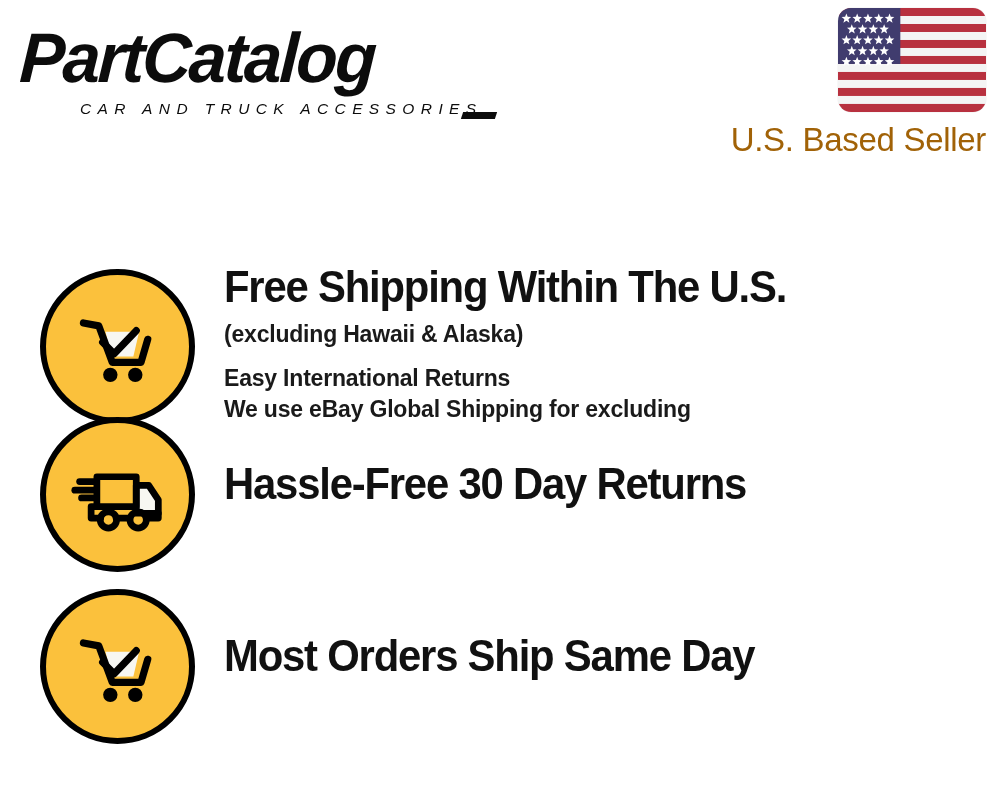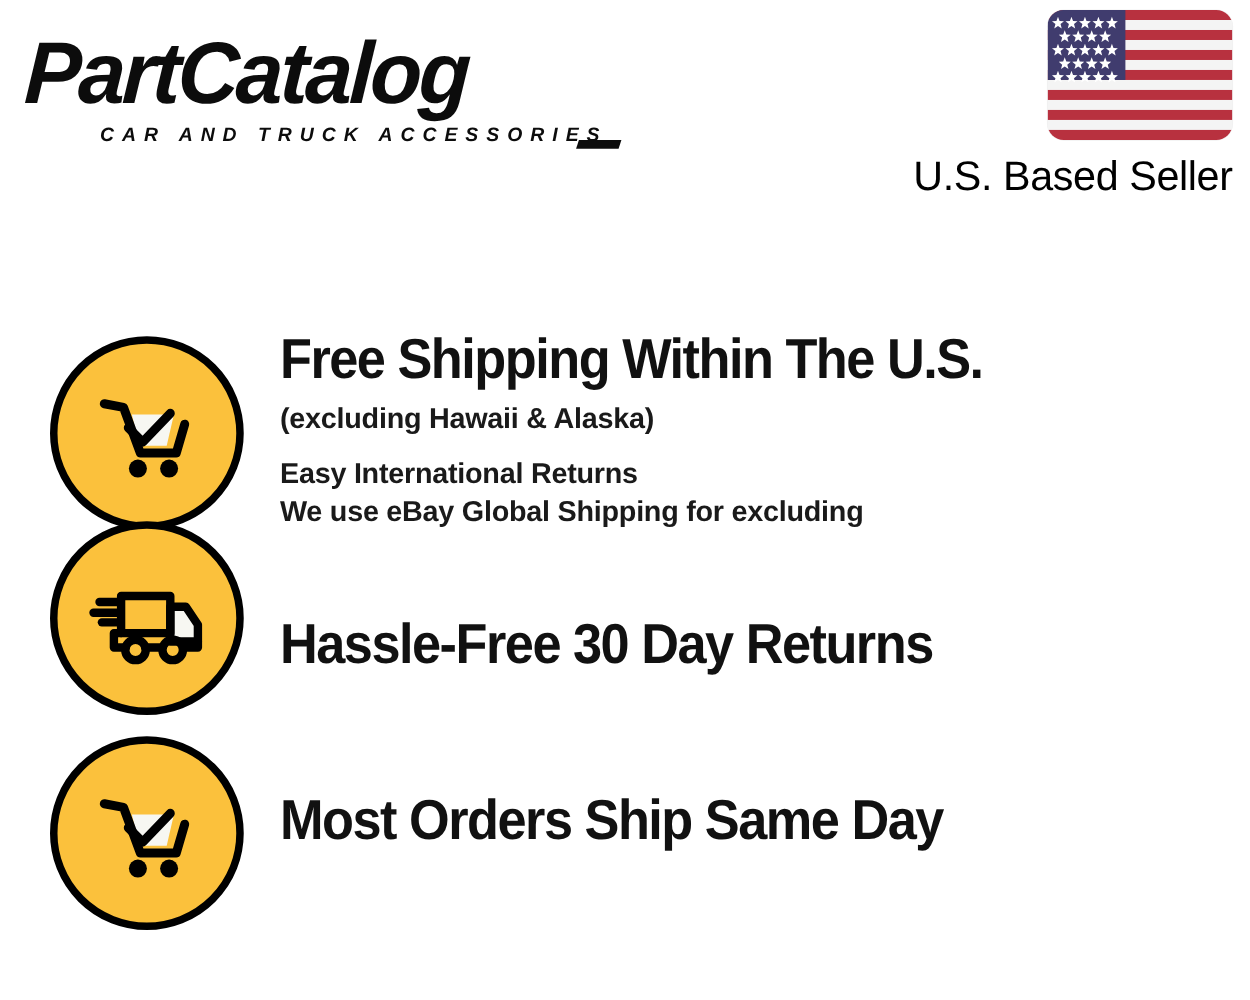--- a/index.html
+++ b/index.html
@@ -45,21 +45,21 @@
     color: #0c0c0c;
     white-space: nowrap;
     transform: scaleX(0.97) skewX(-3deg);
     transform-origin: left top;
   }
   .brand-tagline {
     position: absolute;
     left: 58px;
     top: 80px;
     font-family: "Liberation Sans", "DejaVu Sans", sans-serif;
-    font-weight: 700;
+    font-weight: 400;
     font-style: italic;
     font-size: 15.5px;
     letter-spacing: 6.4px;
     color: #0c0c0c;
     white-space: nowrap;
   }
   .brand-tagline-rule {
     position: absolute;
     left: 440px;
     top: 92px;
@@ -87,40 +87,40 @@
     box-shadow: 0 0 0 0.5px rgba(0,0,0,0.06);
   }
   .flag svg { display: block; width: 100%; height: 100%; }
   .seller-label {
     margin-top: 4px;
     font-family: "Liberation Sans", "DejaVu Sans", sans-serif;
     font-weight: 400;
     font-size: 33px;
     line-height: 40px;
     letter-spacing: -0.3px;
-    color: #000000;
+    color: #a16207;
     white-space: nowrap;
   }
 
   
   .features {
     position: absolute;
     left: 0;
     top: 236px;
     width: 1000px;
   }
   .feature-row {
     position: absolute;
     left: 40px;
     width: 940px;
     display: flex;
     align-items: flex-start;
   }
   .feature-row.row-0 { top: 24px; align-items: flex-end; }
-  .feature-row.row-1 { top: 181px; align-items: center; }
+  .feature-row.row-1 { top: 181px; }
   .feature-row.row-2 { top: 353px; }
 
   .feature-icon {
     flex: 0 0 auto;
     width: 155px;
     height: 155px;
     border-radius: 50%;
     background: #FBC13C;
     border: 6px solid #000000;
     box-sizing: border-box;

